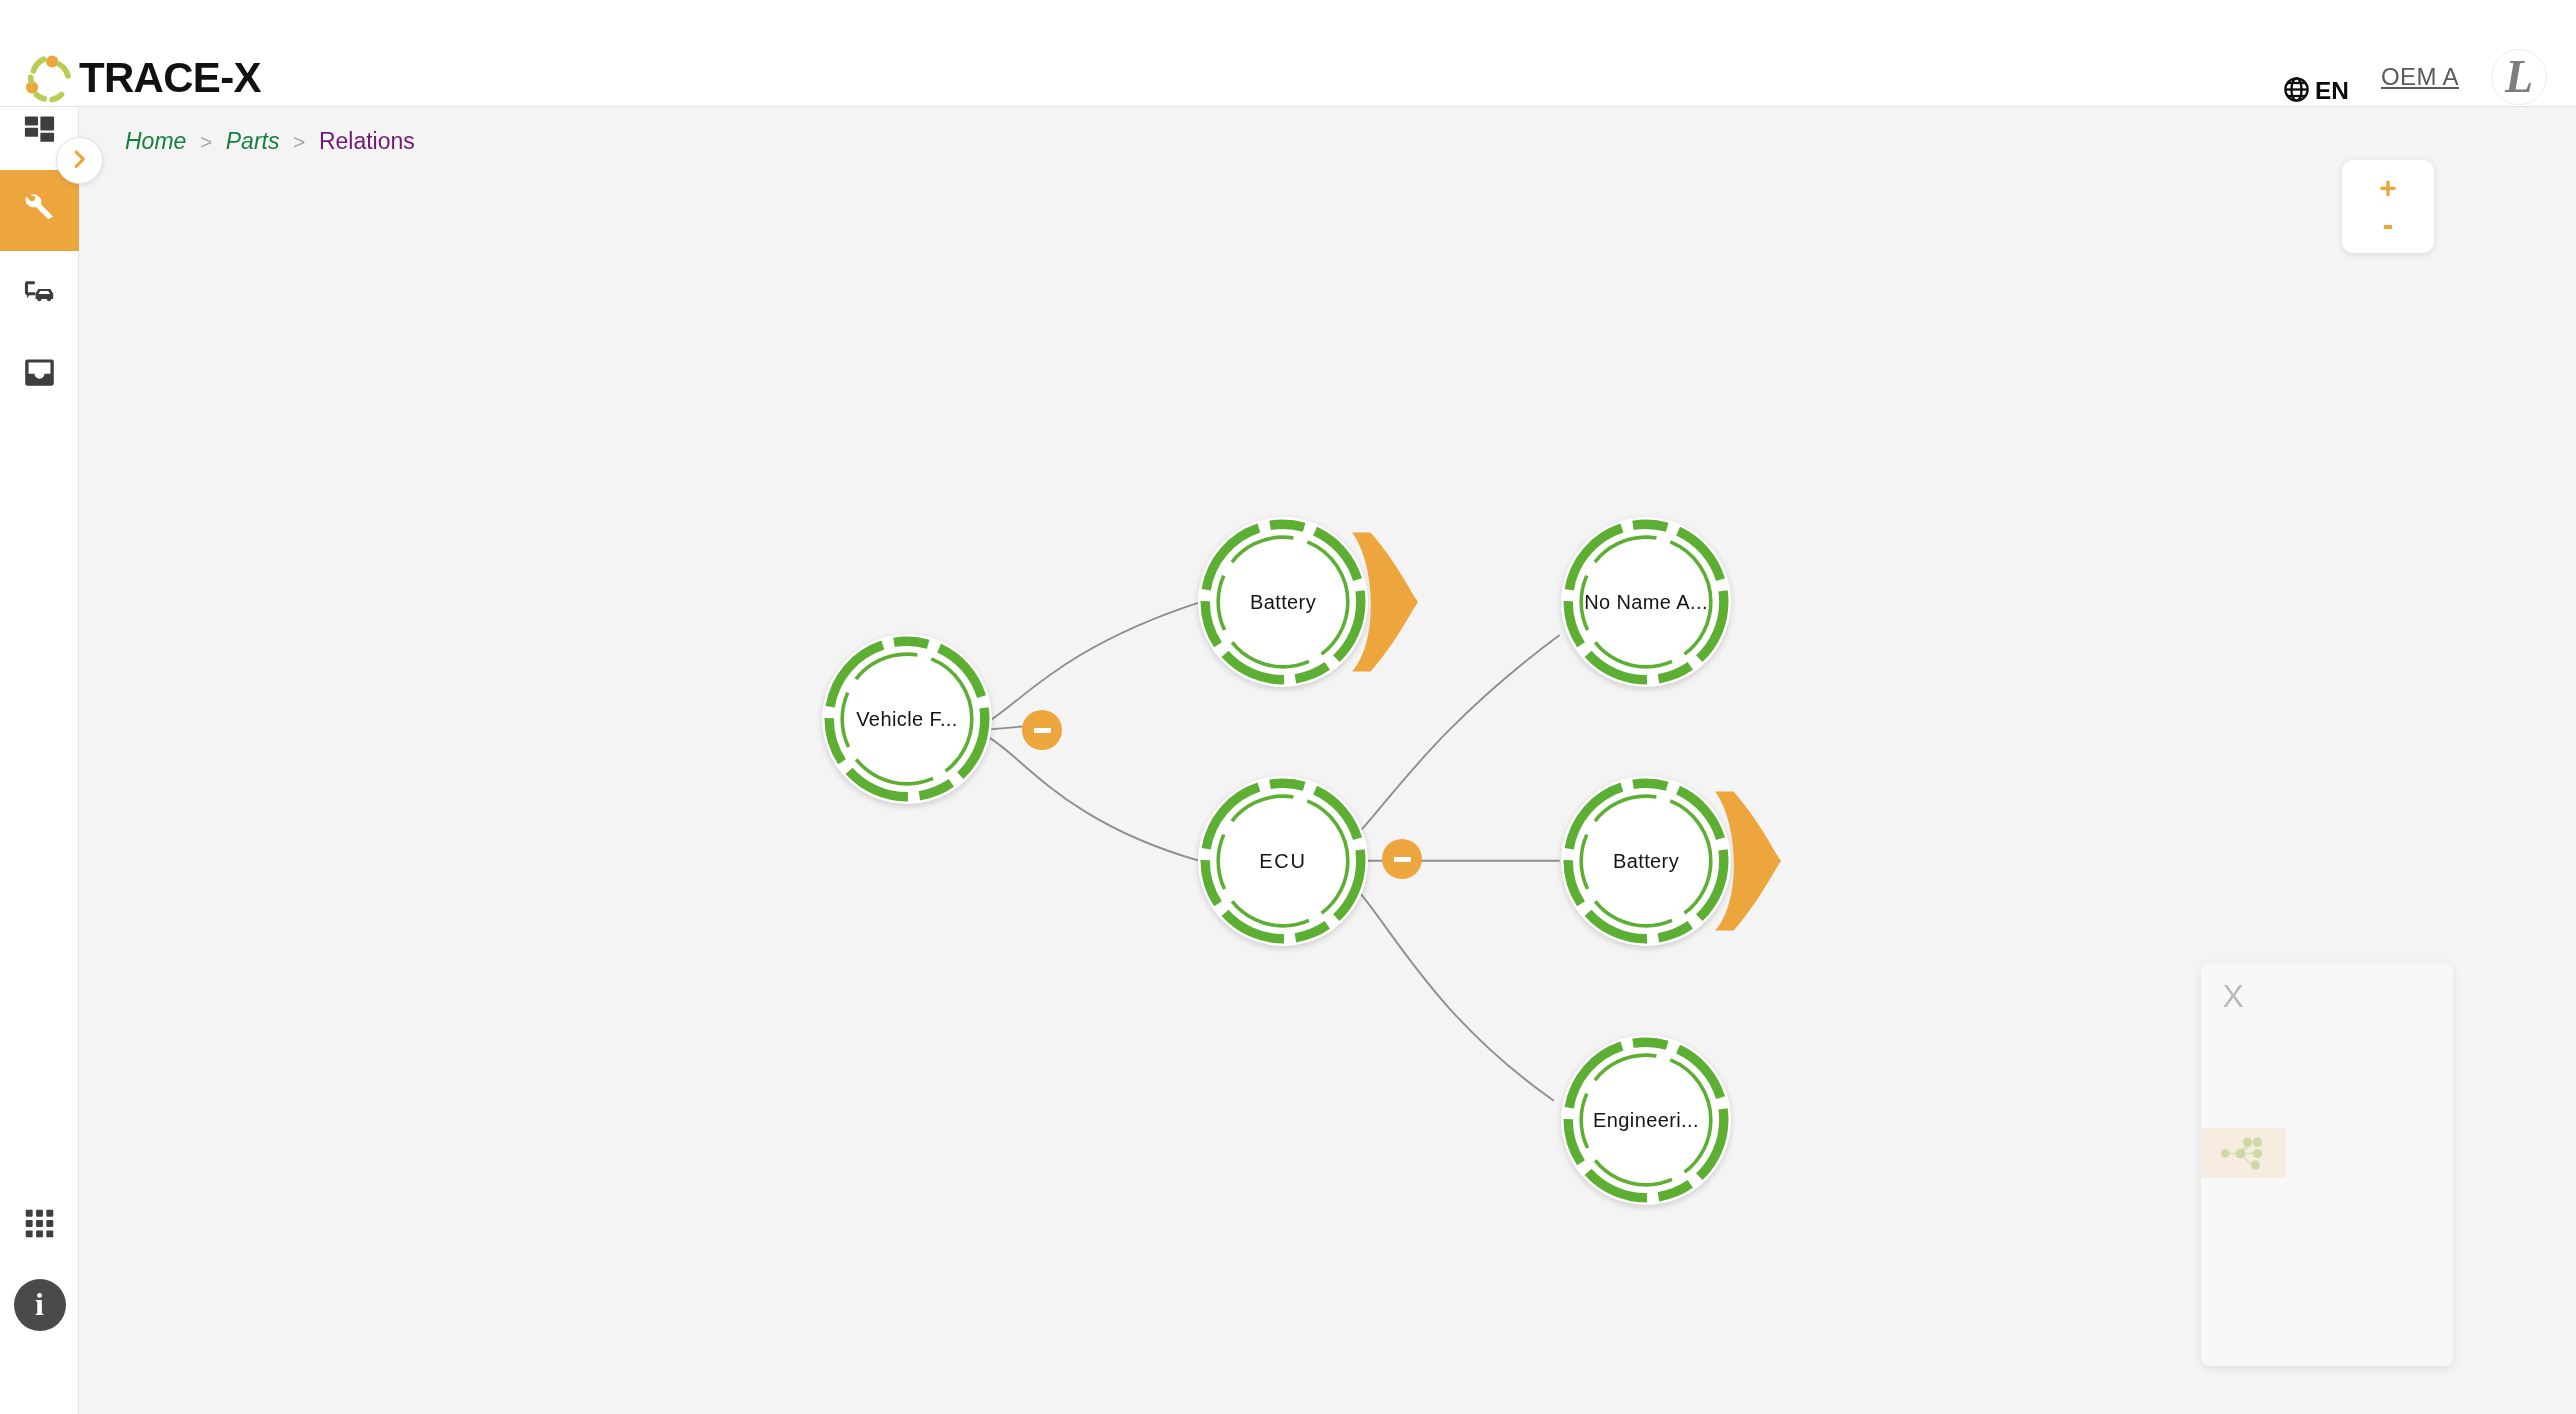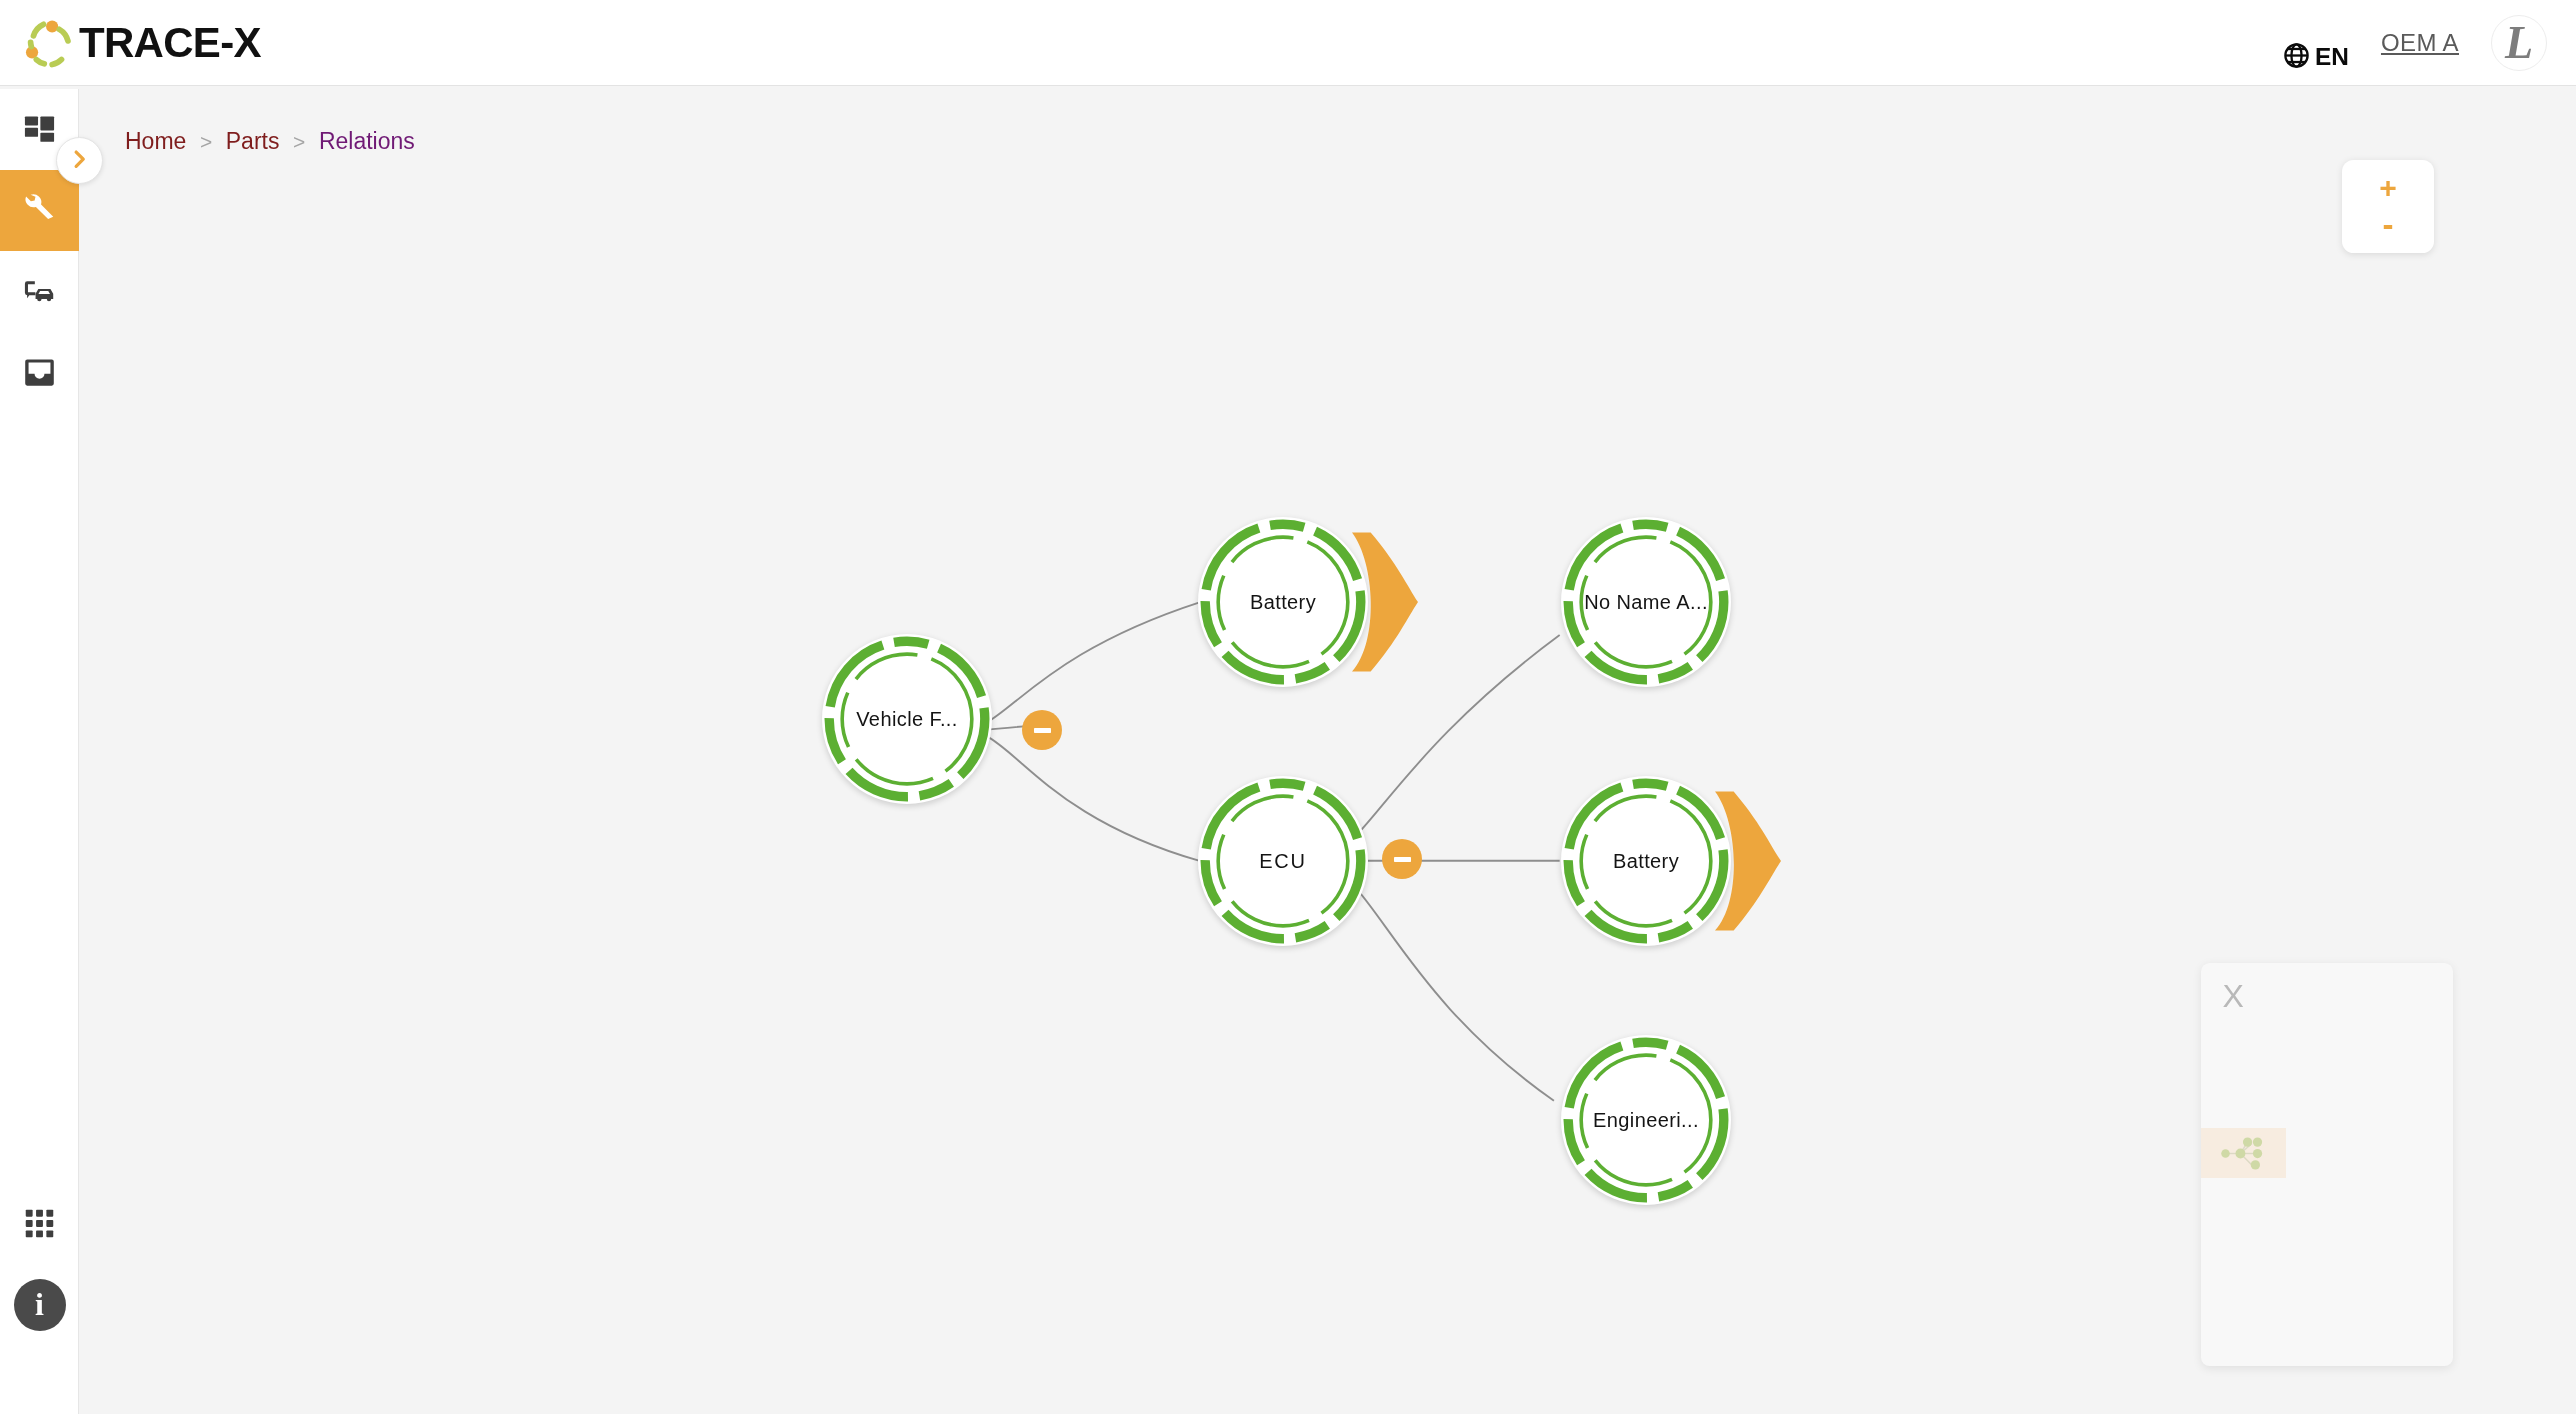--- a/index.html
+++ b/index.html
@@ -7,24 +7,24 @@
   html, body {
     width: 2576px; height: 1415px;
     font-family: "Liberation Sans", sans-serif;
     background: #f4f4f4;
     overflow: hidden;
   }
 
   
   .header {
     position: absolute; top: 0; left: 0;
-    width: 2576px; height: 86px;
+    width: 2576px; height: 107px;
     background: #ffffff;
     border-bottom: 0.7px solid #e3e3e3;
-    display: flex; align-items: center;
+    display: flex; align-items: flex-end;
     z-index: 40;
   }
   .logo-wrap { display: flex; align-items: center; margin-left: 21.6px; }
   .logo-mark { position: relative; width: 56px; height: 56px; flex: none; }
   .logo-text {
     font-size: 42px; font-weight: bold; letter-spacing: -0.7px;
     color: #111111; margin-left: 1.4px;
     font-family: "Liberation Sans", sans-serif;
   }
   .header-right {
@@ -82,21 +82,21 @@
   
   .main {
     position: absolute; top: 89px; left: 79px;
     width: 2497px; height: 1325px;
     background: #f4f4f4; overflow: hidden;
   }
   .breadcrumb {
     position: absolute; top: 128px; left: 125px;
     font-size: 23px; z-index: 20; white-space: nowrap;
   }
-  .crumb-orange { color: #7f1d1d; cursor: pointer; }
+  .crumb-orange { color: #15803d; cursor: pointer; font-style: italic; }
   .crumb-green  { color: #701a75; cursor: pointer; }
   .crumb-sep    { color: #a5a5a5; margin: 0 7.2px; font-size: 21px; }
 
   
   .zoom-ctl {
     position: absolute; top: 160px; left: 2342px;
     width: 92px; height: 93px;
     background: #ffffff; border-radius: 11.5px;
     box-shadow: 0 1.4px 7.2px rgba(0,0,0,.10);
     display: flex; flex-direction: column; align-items: center;

